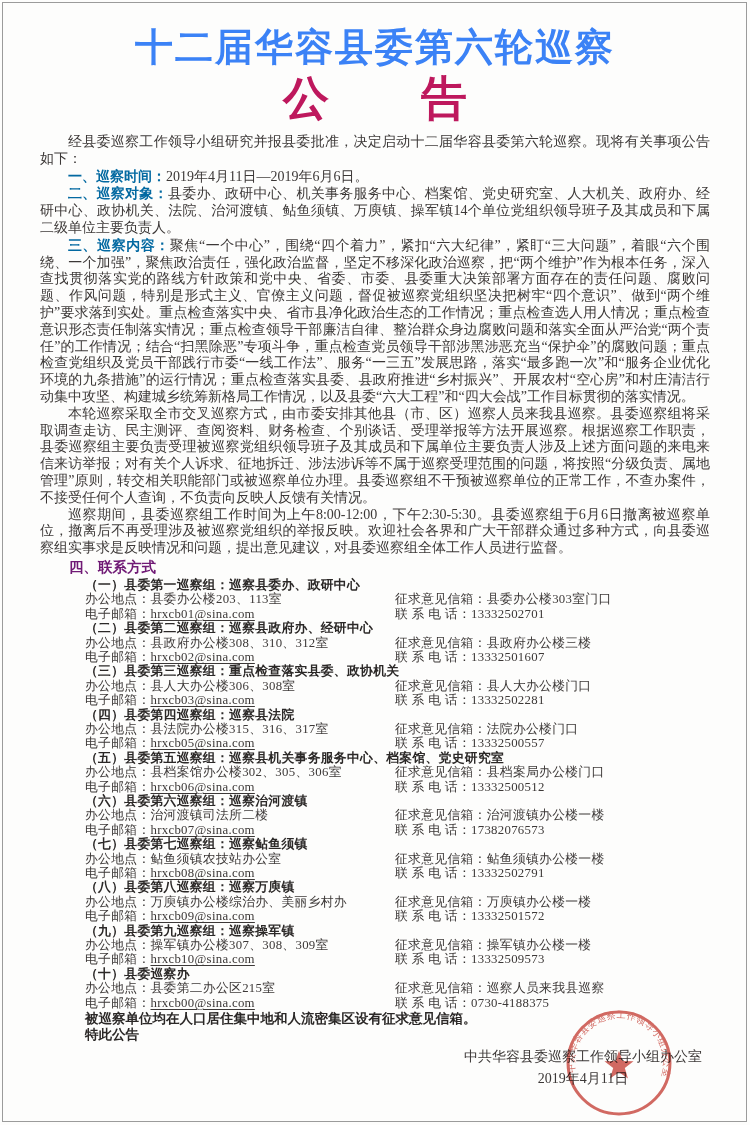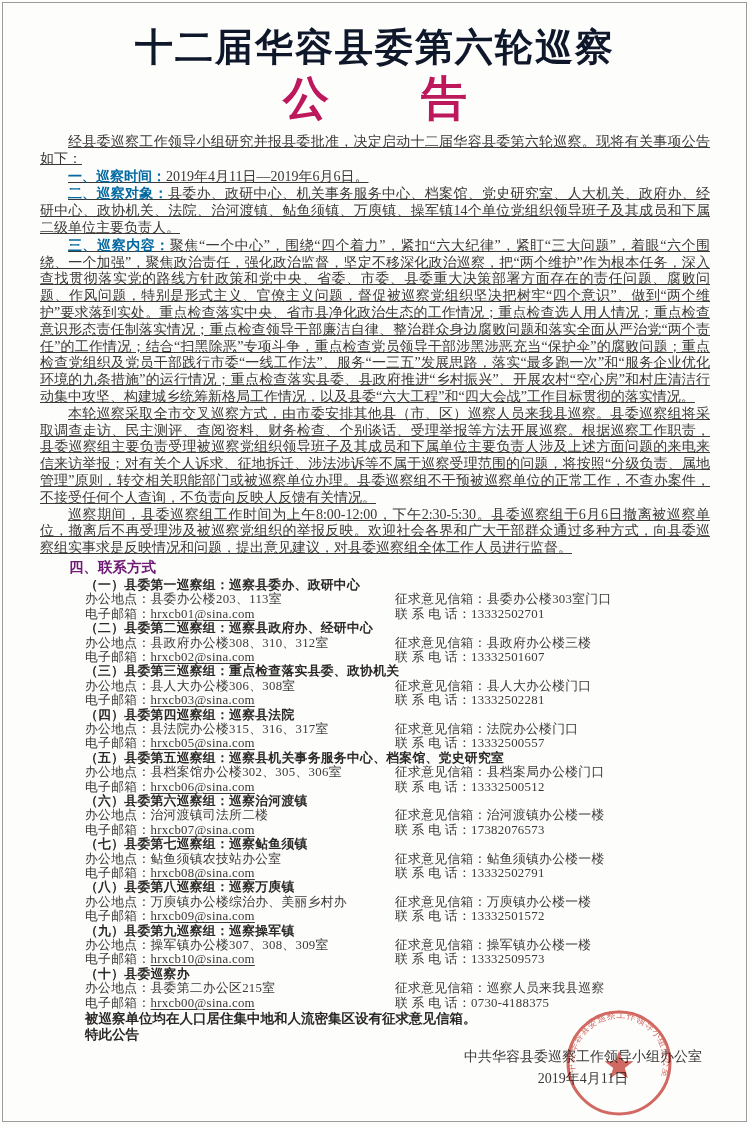--- a/index.html
+++ b/index.html
@@ -25,37 +25,36 @@
     box-sizing:border-box;
   }
   .title1{
     margin-top:24px;
     text-align:center;
     font-family:"Liberation Sans","DejaVu Sans",sans-serif;
     font-weight:bold;
     font-size:38px;
     line-height:46px;
     letter-spacing:2px;
-    color:#0f172a;
+    color:#3b82f6;
   }
   .title2{
     text-align:center;
     font-family:"Liberation Sans","DejaVu Sans",sans-serif;
     font-weight:bold;
     font-size:46px;
     line-height:56px;
     margin-bottom:8px;
     color:#be185d;
   }
   .bodytext{
     font-size:14px;
     line-height:16.8px;
     text-align:justify;
     margin-top:8px;
-    text-decoration:underline;
   }
   .para{margin:0;text-indent:2em;}
   .lead{
     font-family:"Liberation Sans","DejaVu Sans",sans-serif;
     font-weight:bold;
     color:#0369a1;
   }
   .section-heading{
     margin:1px 0 1px 0;
     text-indent:2em;

